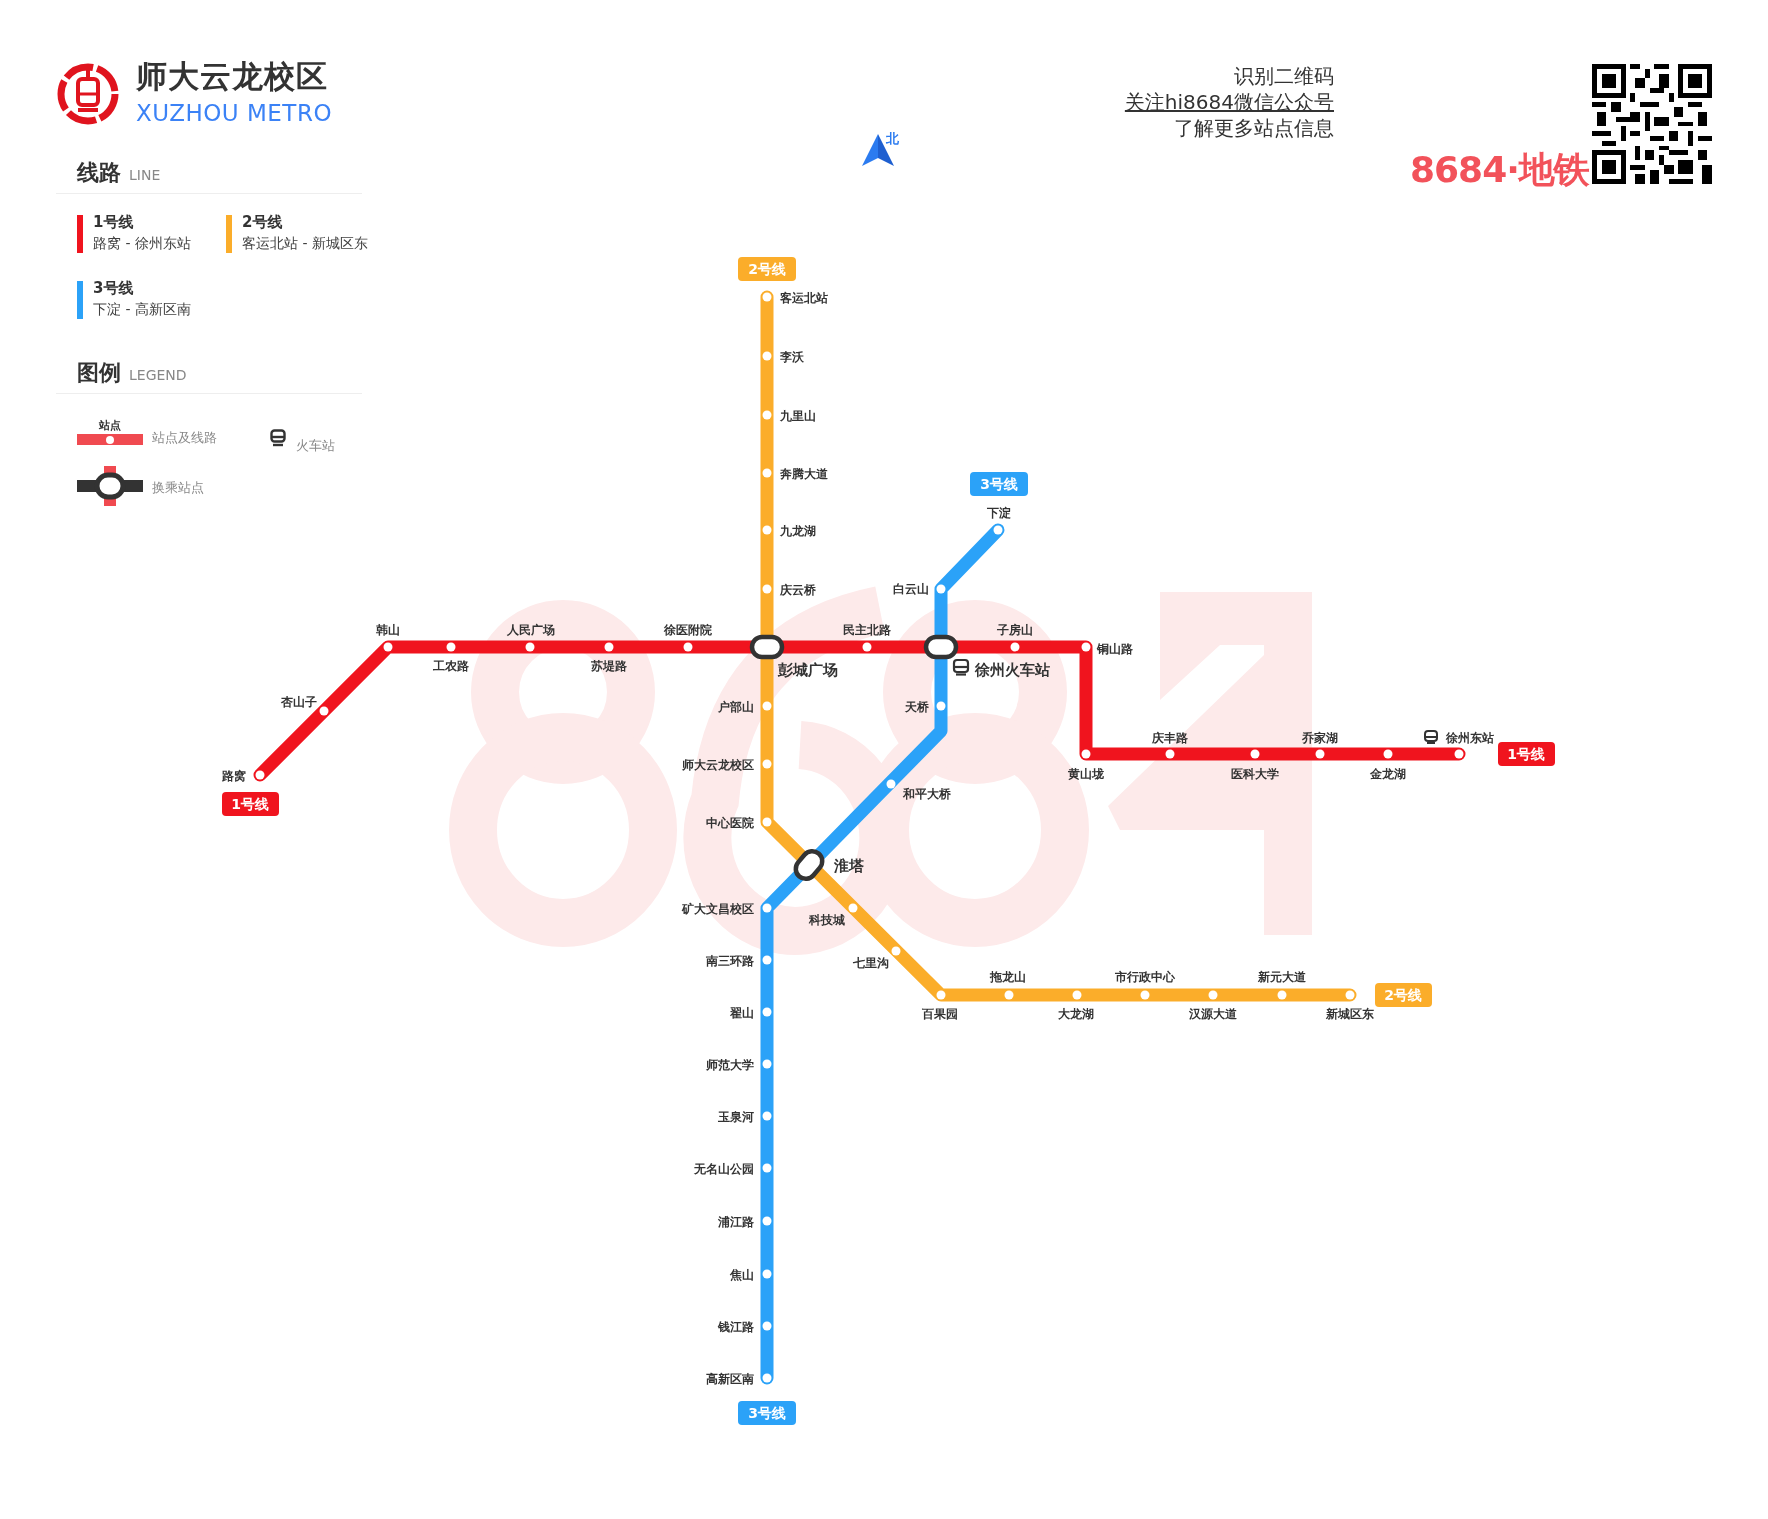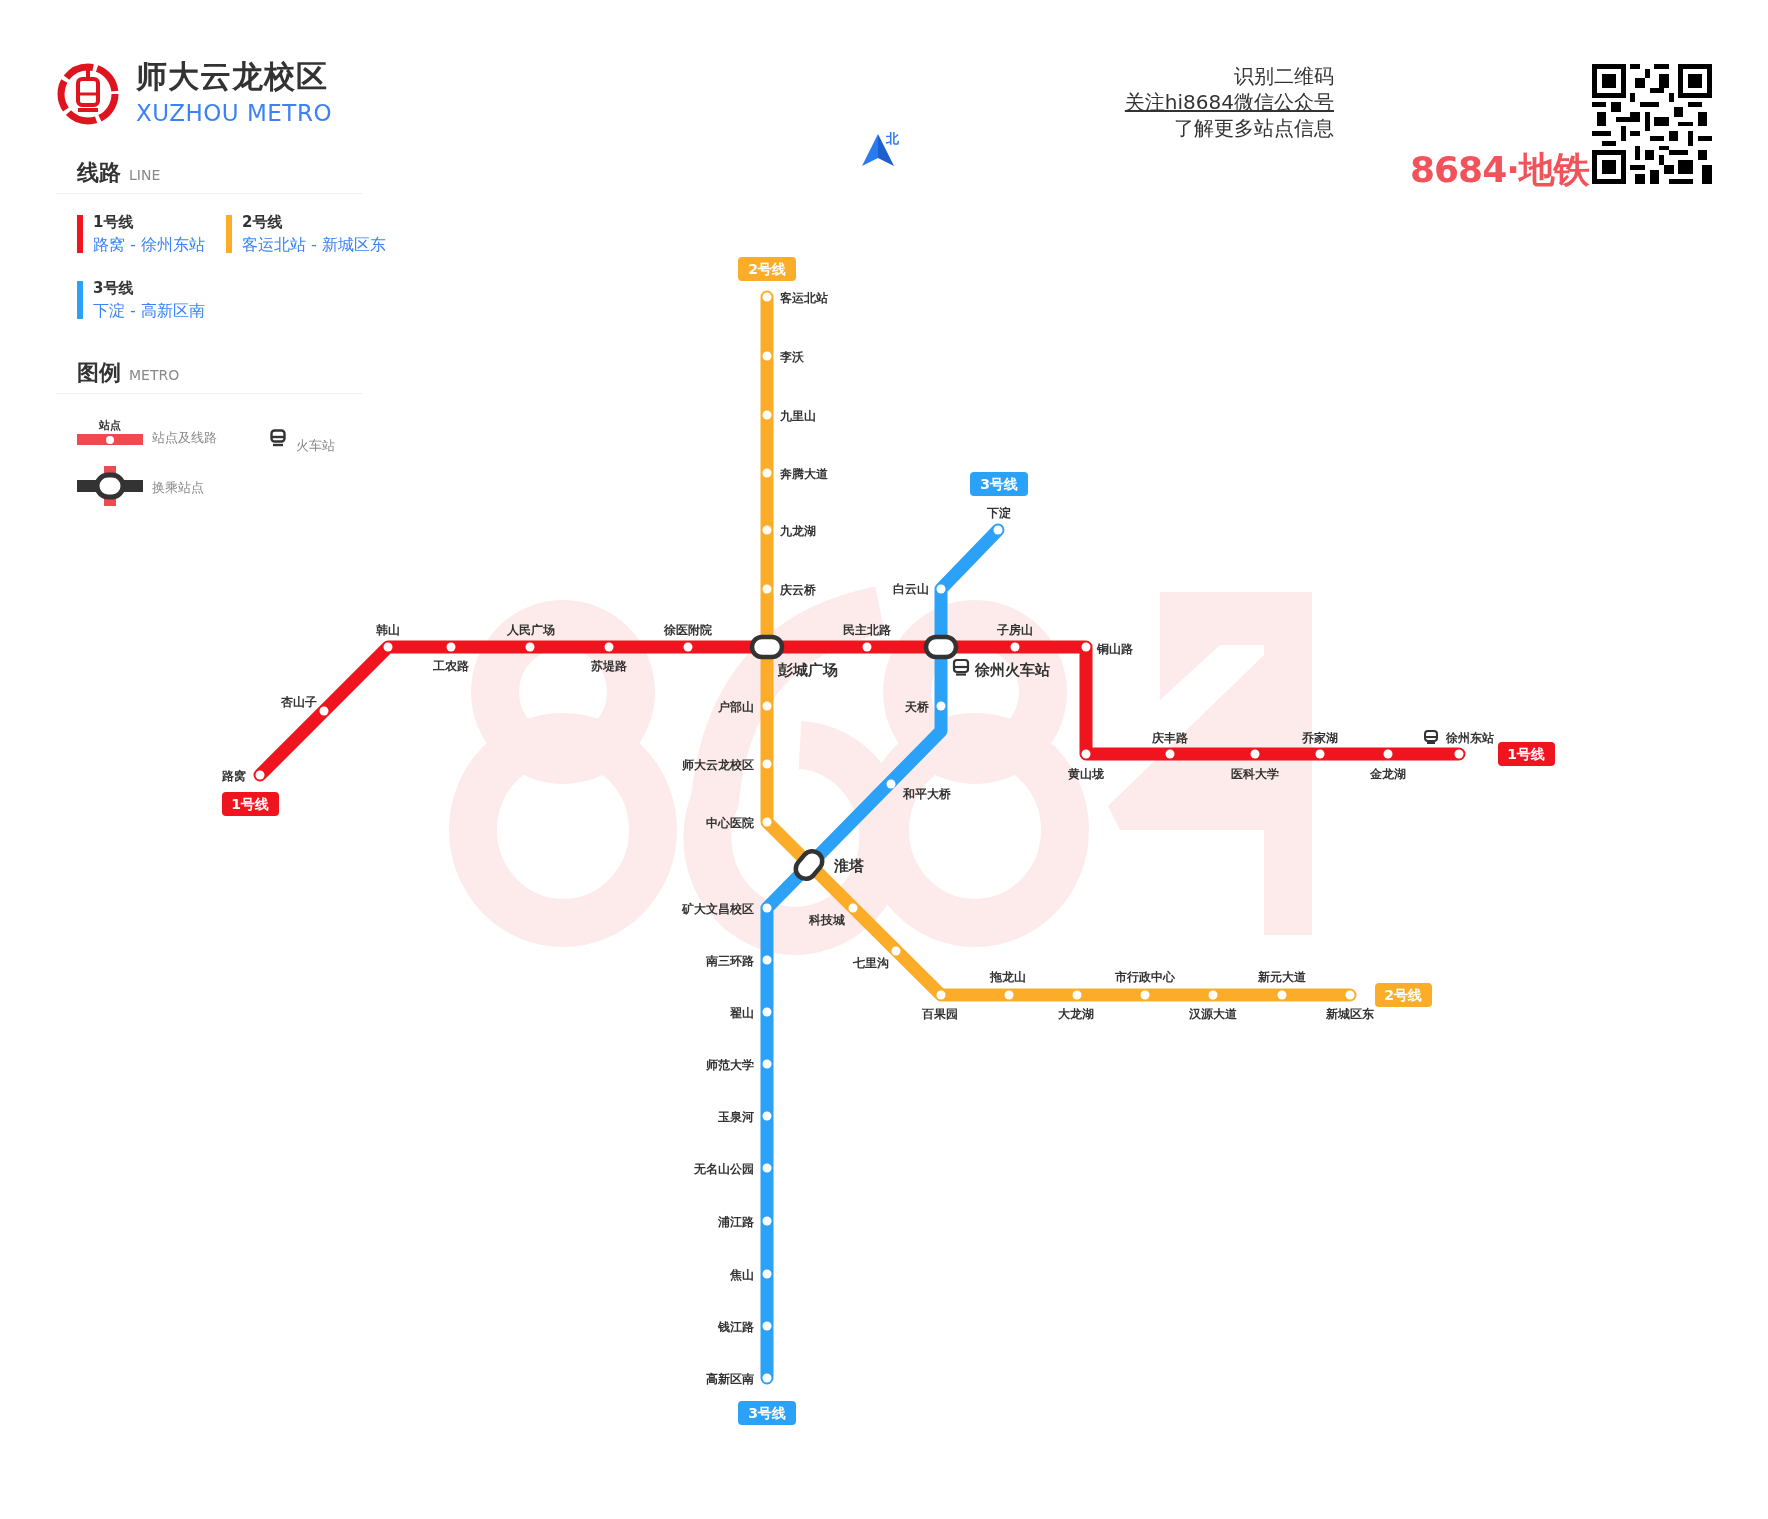--- a/index.html
+++ b/index.html
@@ -13,21 +13,21 @@
   
   #logo { left:56px; top:62px; width:64px; height:64px; }
   #title { left:136px; top:56px; font-size:31px; font-weight:bold; color:#333; letter-spacing:1px; white-space:nowrap; }
   #subtitle { left:136px; top:100px; font-size:23px; color:#3b82f6; letter-spacing:0.5px; white-space:nowrap; }
   .section-h { font-size:22px; font-weight:bold; color:#333; white-space:nowrap; }
   .section-h small { font-size:14px; font-weight:normal; color:#888; margin-left:8px; }
   .divider { height:1px; background:#eeeeee; width:306px; left:56px; }
   .line-item { width:150px; }
   .line-item .bar { position:absolute; left:0; top:0; width:6px; height:38px; }
   .line-item .lname { position:absolute; left:16px; top:-2px; font-size:15px; font-weight:bold; color:#333; white-space:nowrap; }
-  .line-item .lroute { position:absolute; left:16px; top:20px; font-size:16px; color:#3b82f6; white-space:nowrap; }
+  .line-item .lroute { position:absolute; left:16px; top:20px; font-size:14px; color:#404040; white-space:nowrap; }
   .legend-text { font-size:13px; color:#888; white-space:nowrap; }
   
   .promo { right:434px; text-align:right; font-size:20px; color:#333; white-space:nowrap; font-weight:500; }
   #brand { left:1410px; top:146px; font-size:36px; font-weight:bold; color:#f2525a; letter-spacing:-1px; white-space:nowrap; }
   #qr { left:1592px; top:64px; width:120px; height:120px; }
   
   #map { left:0; top:0; width:1768px; height:1519px; }
   .st { font-size:12px; font-weight:bold; fill:#333; font-family:"DejaVu Sans","Liberation Sans",sans-serif; }
   .st-big { font-size:15px; font-weight:bold; fill:#333; font-family:"DejaVu Sans","Liberation Sans",sans-serif; }
   .badge-text { font-size:14px; font-weight:bold; fill:#fff; font-family:"DejaVu Sans","Liberation Sans",sans-serif; }
@@ -247,21 +247,21 @@
   <div class="lname">2号线</div>
   <div class="lroute">客运北站  - 新城区东</div>
 </div>
 <div class="abs line-item" style="left:77px; top:281px;">
   <div class="bar" style="background:#2ba2f8;"></div>
   <div class="lname">3号线</div>
   <div class="lroute">下淀  - 高新区南</div>
 </div>
 
 <div class="abs section-h" style="left:77px; top:358px;">
-  <span>图例</span><small>METRO</small>
+  <span>图例</span><small>LEGEND</small>
 </div>
 <div class="abs divider" style="top:393px;"></div>
 
 <div class="abs" style="left:77px; top:418px; width:66px; height:30px;">
   <div style="position:absolute; left:0; top:0; width:66px; text-align:center; font-size:11px; font-weight:bold; color:#333;">站点</div>
   <div style="position:absolute; left:0; top:16px; width:66px; height:11px; background:#f04a50;"></div>
   <div style="position:absolute; left:29px; top:17.5px; width:8px; height:8px; border-radius:50%; background:#fff;"></div>
 </div>
 <div class="abs legend-text" style="left:152px; top:429px;">站点及线路</div>
 

